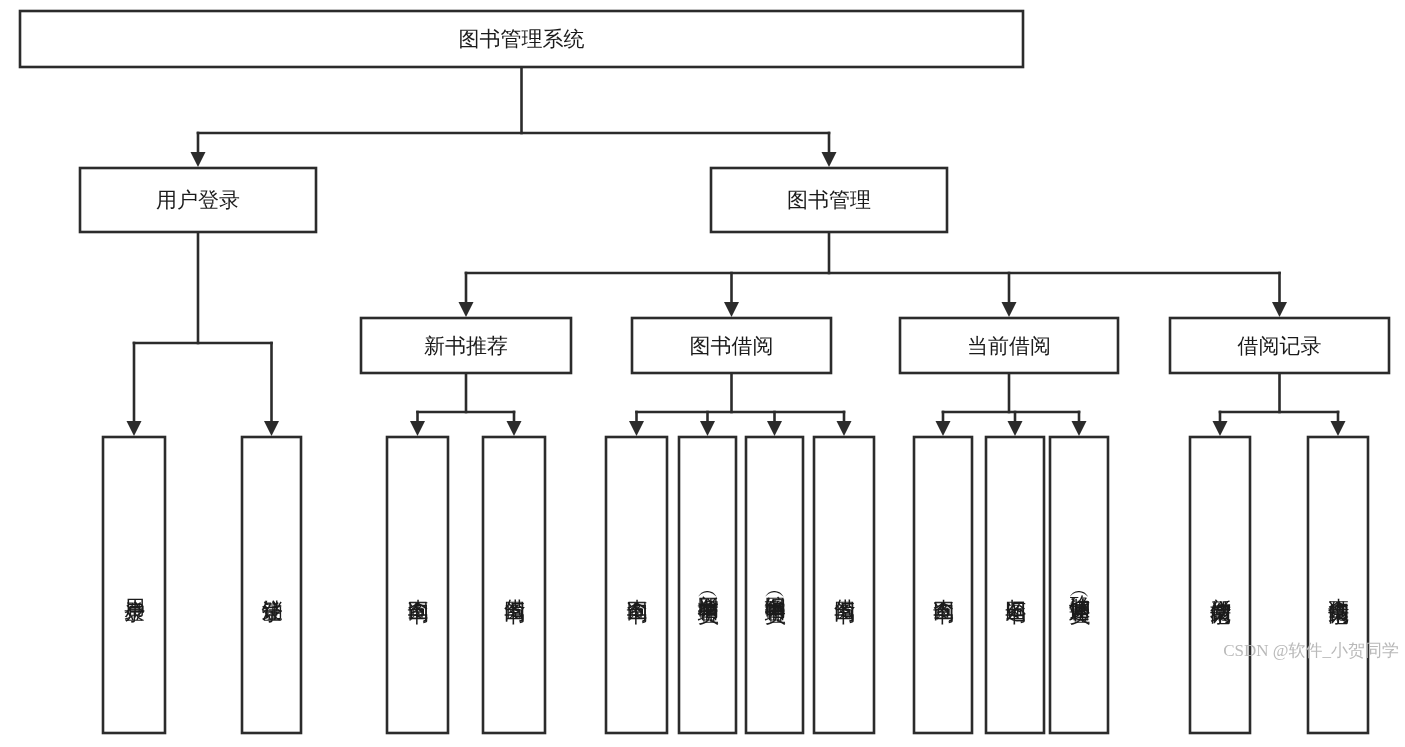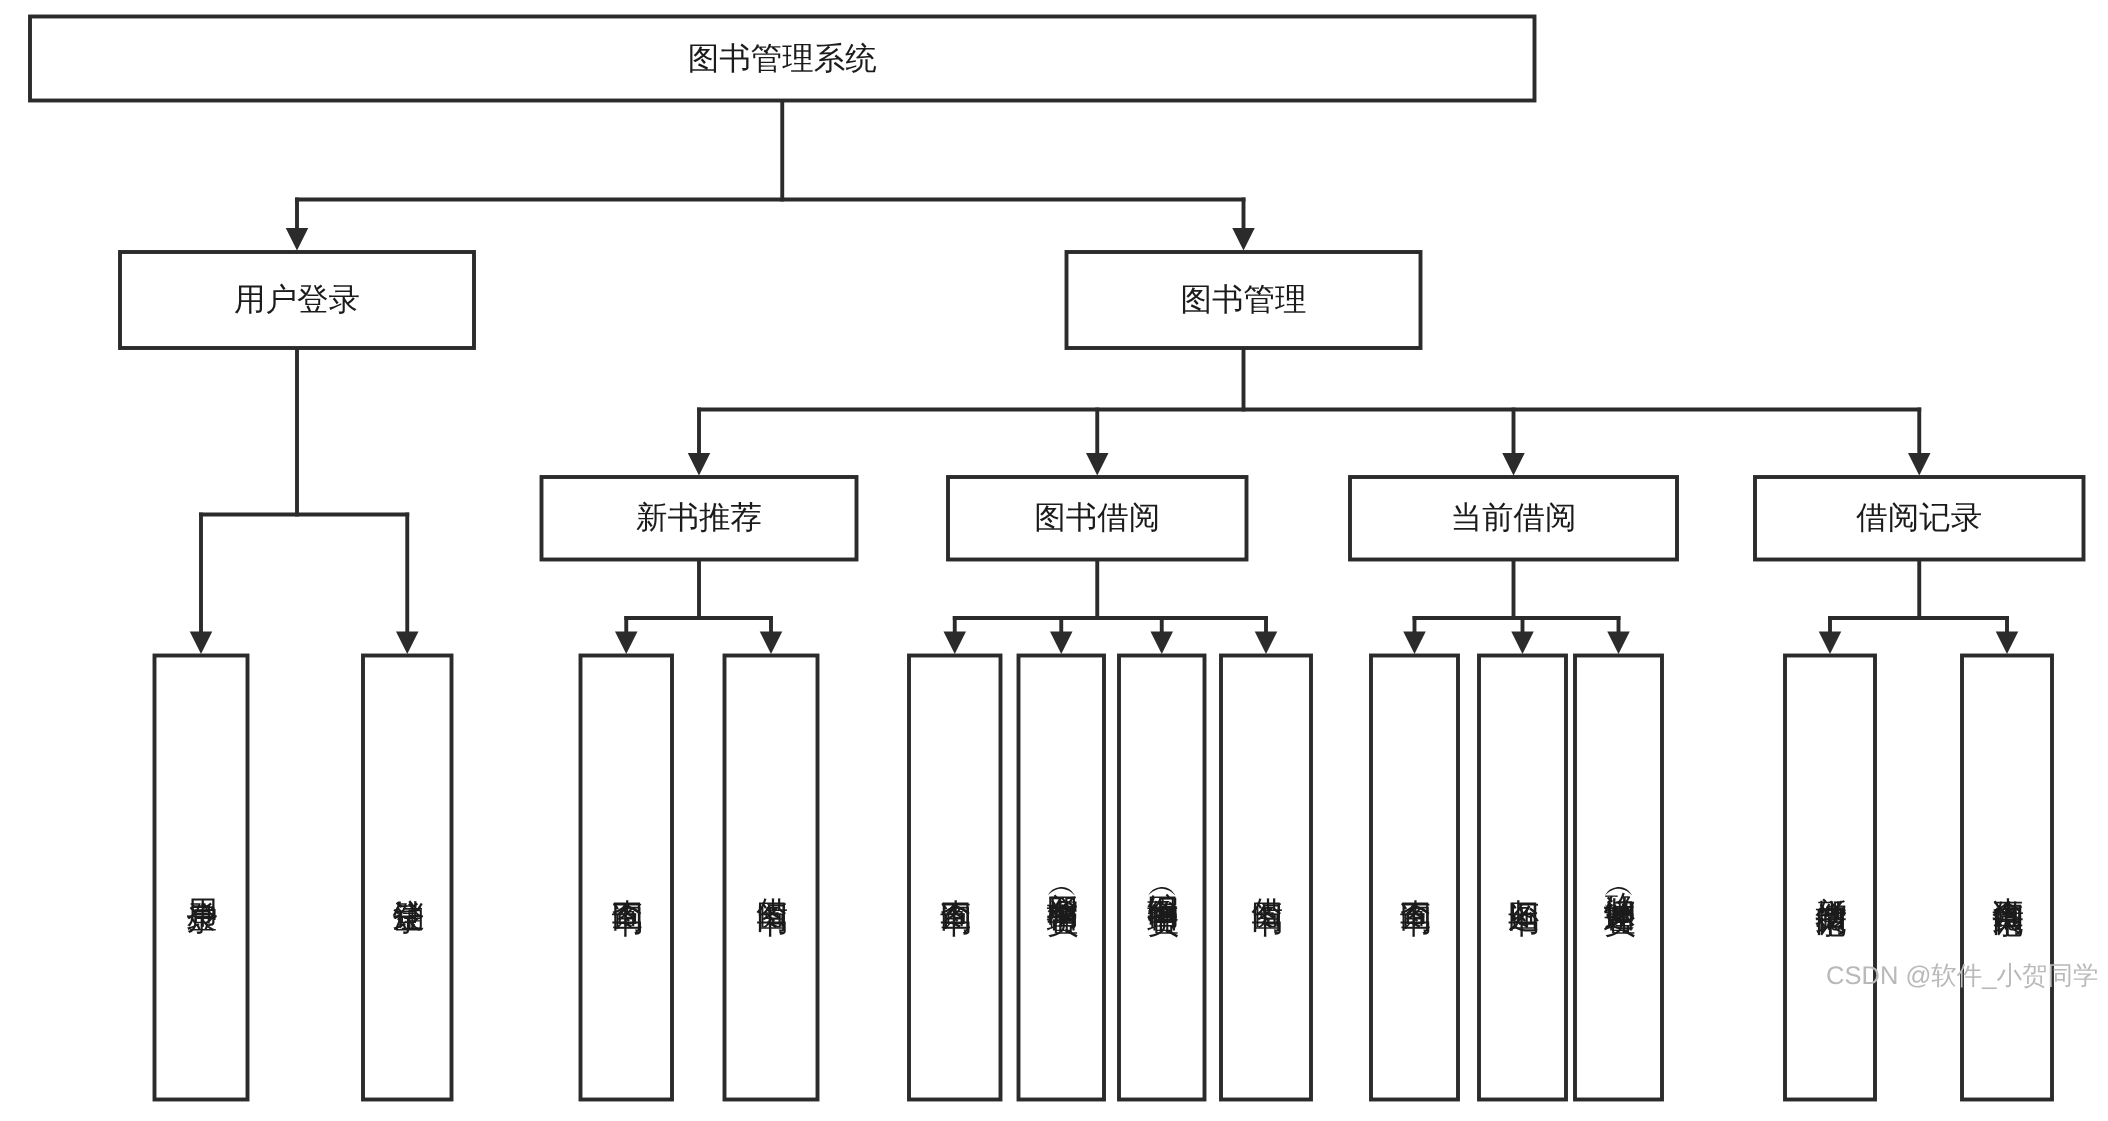--- a/index.html
+++ b/index.html
@@ -58,21 +58,21 @@
     color: #1b1b1b;
     letter-spacing: 1.5px;
     white-space: nowrap;
     pointer-events: none;
     text-align: start;
   }
   .watermark {
     position: absolute;
     right: 6px;
     bottom: 4px;
-    font-family: Liberation Sans, sans-serif;
+    font-family: Liberation Serif, serif;
     font-size: 17px;
     color: #b9b9b9;
     white-space: nowrap;
   }
 </style>
 </head>
 <body>
 
 <div id="diagram-root">
   <svg id="tree-svg" viewBox="0 0 1405 747">

